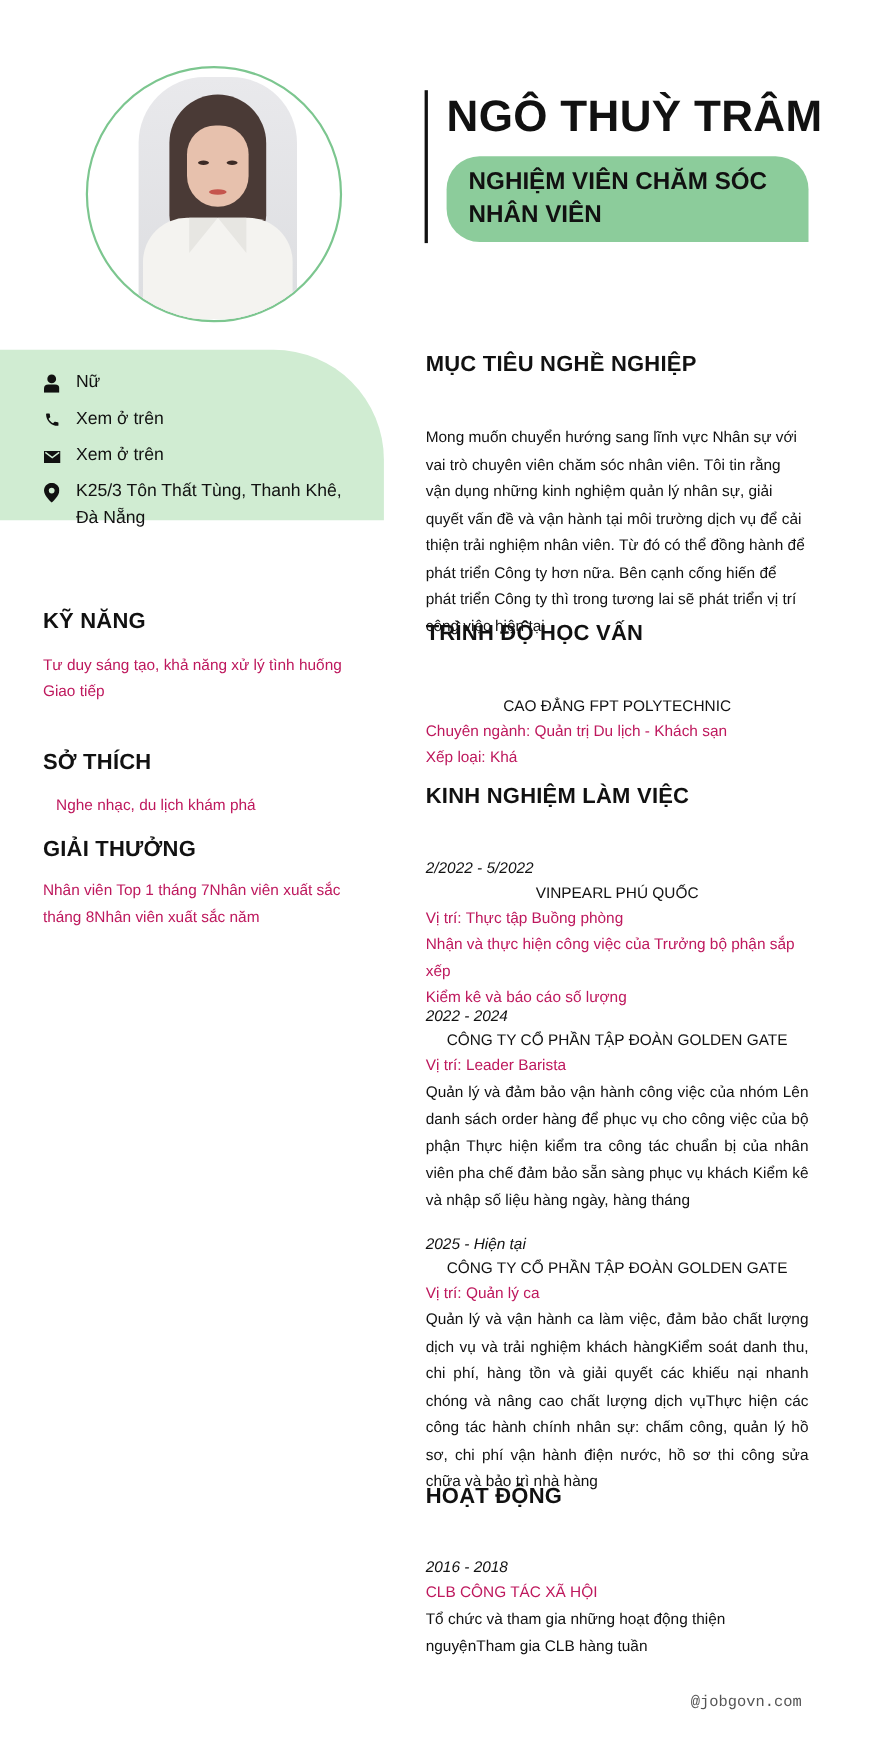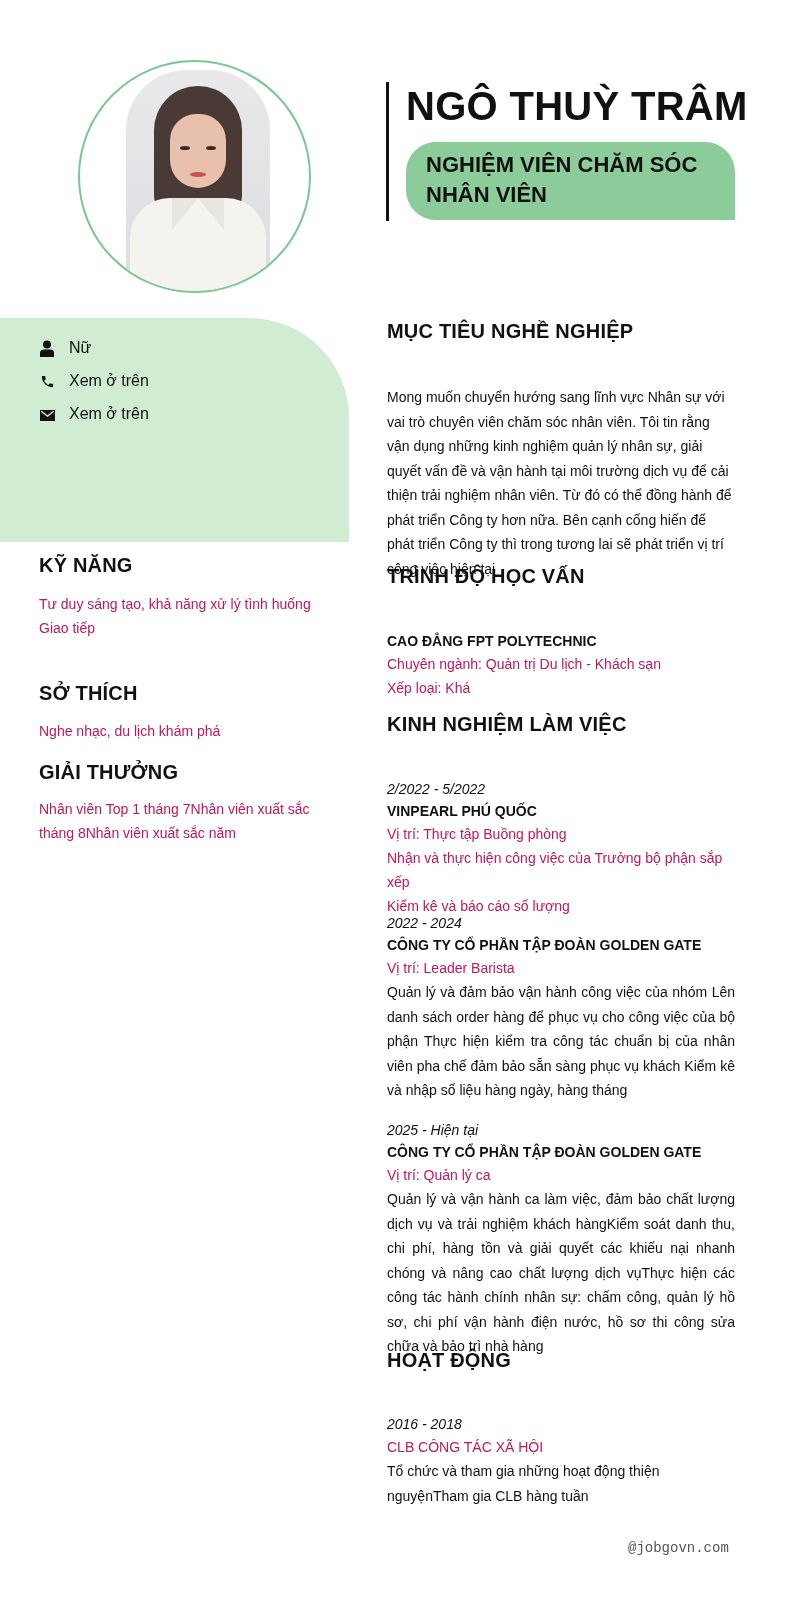--- a/index.html
+++ b/index.html
@@ -15,33 +15,33 @@
     .shirt { position: absolute; left: 4px; top: 128px; width: 136px; height: 100px; background: #f4f3f0; border-radius: 40px 40px 0 0; }
     .collar-l, .collar-r { position: absolute; top: 128px; width: 0; height: 0; border-top: 32px solid #e7e6e2; }
     .collar-l { left: 46px; border-right: 26px solid transparent; }
     .collar-r { left: 72px; border-left: 26px solid transparent; }
 
     .title-bar { position: absolute; left: 386px; top: 82px; width: 3px; height: 139px; background: #111; }
     .name { position: absolute; left: 406px; top: 84px; font-size: 40px; font-weight: 700; letter-spacing: 0.3px; color: #111; white-space: nowrap; }
     .job-box { position: absolute; left: 406px; top: 142px; width: 329px; height: 78px; background: #8ccc9b; border-radius: 30px 30px 0 30px; padding: 8px 20px; }
     .job-title { font-size: 22px; font-weight: 700; line-height: 30px; color: #111; }
 
-    .contact-panel { position: absolute; left: 0; top: 318px; width: 349px; height: 224px; background: #d0ecd2; border-top-right-radius: 100px; padding: 18px 0 0 40px; }
+    .contact-panel { position: absolute; left: 0; top: 318px; width: 349px; height: 155px; background: #d0ecd2; border-top-right-radius: 100px; padding: 18px 0 0 40px; }
     .contact-row { display: flex; align-items: flex-start; margin-bottom: 8px; }
     .contact-icon { width: 22px; height: 25px; display: flex; align-items: center; justify-content: flex-start; flex: 0 0 22px; margin-right: 7px; margin-top: 0; }
     .contact-text { font-size: 16px; line-height: 24px; color: #111; max-width: 250px; }
 
     .section-title { position: absolute; font-size: 20px; font-weight: 700; color: #111; white-space: nowrap; letter-spacing: 0.2px; }
     .line { font-size: 14px; line-height: 24px; color: #be185d; }
     .left-block { position: absolute; left: 39px; width: 305px; }
     .right-block { position: absolute; left: 387px; width: 348px; margin-top: 28px; }
     .para { font-size: 14px; line-height: 24.5px; color: #111; }
     .justify { text-align: justify; }
     .date { font-size: 14px; font-style: italic; line-height: 22px; color: #111; }
-    .org { font-size: 14px; font-weight: 700; line-height: 22px; color: #111; }
+    .org { font-size: 14px; font-weight: 400; line-height: 22px; color: #111; text-align: center; }
     .watermark { position: absolute; left: 628px; top: 1540px; font-family: "Liberation Mono", monospace; font-size: 14px; color: #555; }
   </style>
 </head>
 <body>
 
 <div class="avatar-wrap">
   <div class="photo">
     <div class="hair"></div>
     <div class="face">
       <div class="eye" style="left:10px;"></div>
@@ -80,30 +80,39 @@
   </div>
   <div class="contact-row">
     <span class="contact-icon">
       <svg width="15" height="12" viewBox="0 0 15 12">
           <rect x="0" y="1" width="15" height="11" fill="#111"></rect>
           <path d="M1.2 2.2 L7.5 7 L13.8 2.2" fill="none" stroke="#d0ecd2" stroke-width="1.4"></path>
         </svg>
     </span>
     <span class="contact-text">Xem ở trên</span>
   </div>
+  <div class="contact-row">
+    <span class="contact-icon">
+      <svg width="14" height="18" viewBox="0 0 14 18">
+          <path d="M7 0C3.1 0 0 3.1 0 7c0 5 7 11 7 11s7-6 7-11c0-3.9-3.1-7-7-7z" fill="#111"></path>
+          <circle cx="7" cy="7" r="2.6" fill="#d0ecd2"></circle>
+        </svg>
+    </span>
+    <span class="contact-text">K25/3 Tôn Thất Tùng, Thanh Khê, Đà Nẵng</span>
+  </div>
 </div>
 
 <div class="section-title" style="left:39px; top:554px;">KỸ NĂNG</div>
 <div class="left-block" style="top:592px;">
   <div class="line">Tư duy sáng tạo, khả năng xử lý tình huống</div>
   <div class="line">Giao tiếp</div>
 </div>
 
 <div class="section-title" style="left:39px; top:682px;">SỞ THÍCH</div>
-<div class="left-block" style="top:719px;">
+<div class="left-block" style="top:719px;margin-left:12px;">
   <div class="line">Nghe nhạc, du lịch khám phá</div>
 </div>
 
 <div class="section-title" style="left:39px; top:761px;">GIẢI THƯỞNG</div>
 <div class="left-block" style="top:797px;">
   <div class="line">Nhân viên Top 1 tháng 7Nhân viên xuất sắc tháng 8Nhân viên xuất sắc năm</div>
 </div>
 
 <div class="section-title" style="left:387px; top:320px;">MỤC TIÊU NGHỀ NGHIỆP</div>
 <div class="right-block" style="top:357px;">

